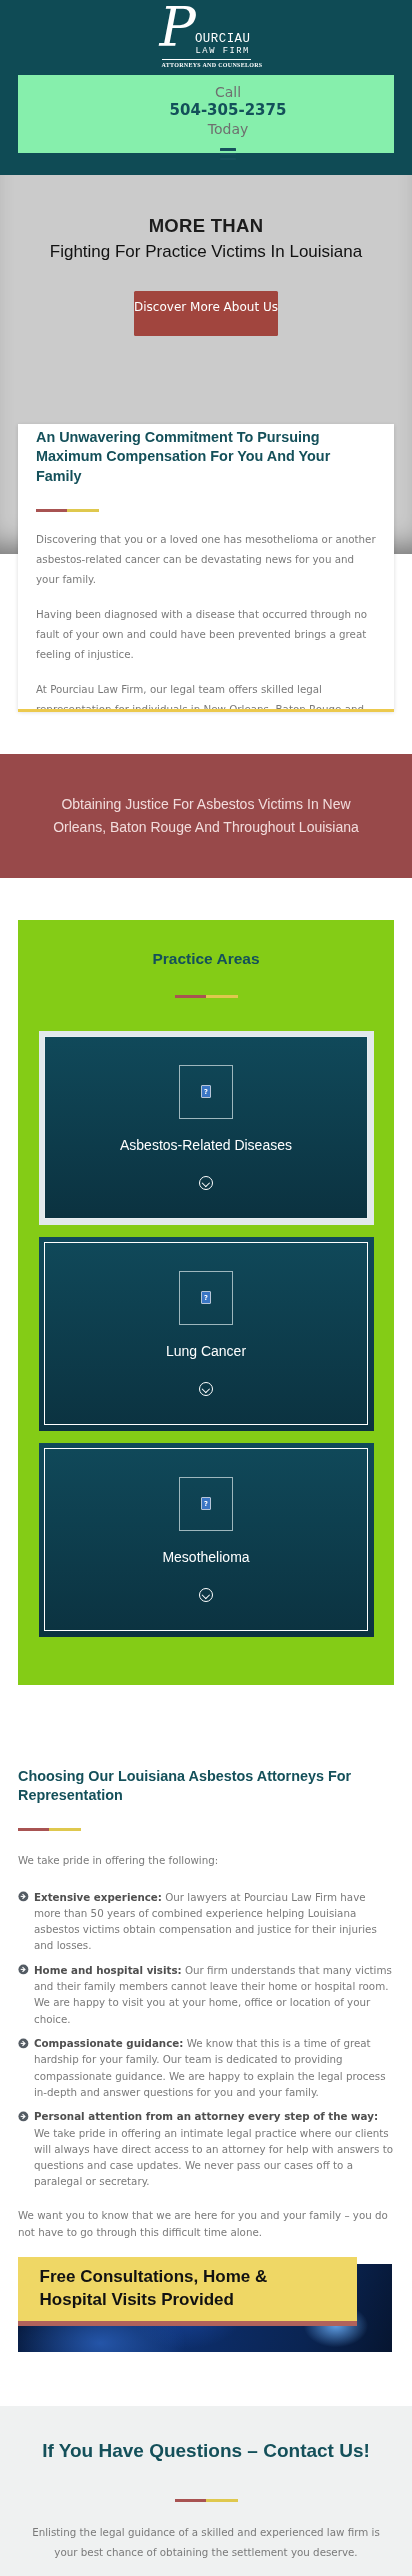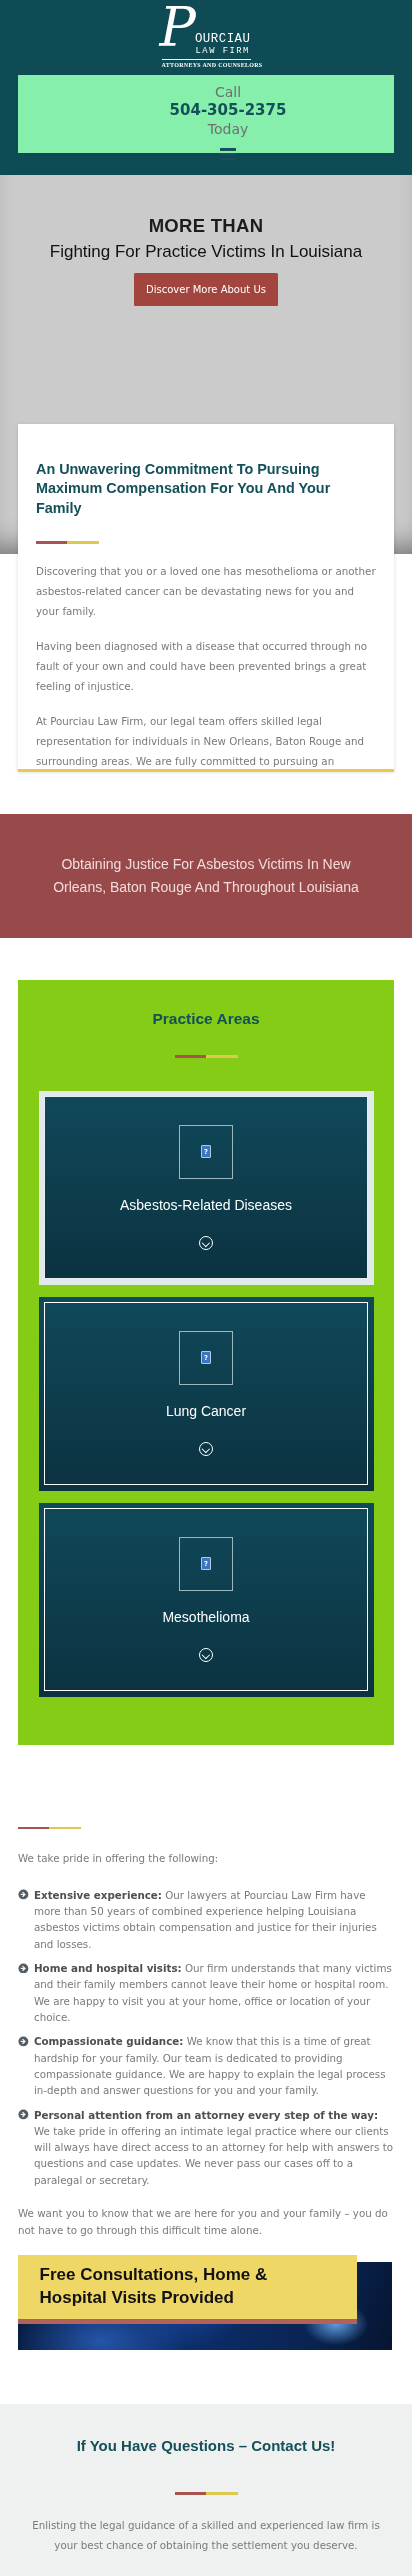--- a/index.html
+++ b/index.html
@@ -20,24 +20,24 @@
   .call-label, .today-label { font-size: 14px; color: #6f6f6f; line-height: 17.5px; }
   .call-phone { font-size: 15px; font-weight: bold; color: #13505a; line-height: 19.6px; text-decoration: none; display: block; }
   .menu-btn { margin: 10.3px auto 0; width: 16.5px; cursor: pointer; }
   .menu-btn span { display: block; height: 2.1px; background: #16505c; margin-bottom: 2.6px; border-radius: 0.5px; }
 
   
   .hero { background: #cbcbcb; height: 379px; text-align: center; padding-top: 40px; box-shadow: inset 0 -23px 28px -16.5px rgba(0,0,0,.45); }
   .hero-kicker { font-family: "Liberation Sans", sans-serif; font-size: 18.5px; font-weight: bold; color: #1c1c1c; letter-spacing: 0.3px; }
   .hero-title { font-family: "Liberation Sans", sans-serif; font-size: 26px; font-weight: bold; color: #14525d; margin-top: 5.2px; letter-spacing: 0.3px; }
   .hero-sub { font-family: "Liberation Sans", sans-serif; font-size: 17px; color: #111; margin-top: 4.6px; }
-  .hero-cta { display: inline-block; margin-top: 11px; width: 144px; height: 33px; line-height: 33px; background: #a1453e; color: #fff; font-size: 10px; text-decoration: none; border-radius: 1.5px; }
-
-  
-  .intro-card { position: relative; z-index: 1; width: 376px; margin: -130px auto 4px; background: #fff; height: 348px; padding: 36px 18px 0; border-bottom: 3.6px solid #ecc94d; box-shadow: 0 0.5px 4.1px rgba(0,0,0,.15); overflow: hidden; }
+  .hero-cta { display: inline-block; margin-top: 29px; width: 144px; height: 45px; line-height: 33px; background: #a1453e; color: #fff; font-size: 12px; text-decoration: none; border-radius: 1.5px; }
+
+  
+  .intro-card { position: relative; z-index: 1; width: 376px; margin: -130px auto 4px; background: #fff; height: 288px; padding: 4px 18px 0; border-bottom: 3.6px solid #ecc94d; box-shadow: 0 0.5px 4.1px rgba(0,0,0,.15); overflow: hidden; }
   .h-teal { font-family: "Liberation Sans", sans-serif; font-size: 14.4px; font-weight: bold; color: #14505a; line-height: 1.35; }
   .divider { width: 63px; height: 2.6px; background: linear-gradient(to right, #a85352 0 50%, #dfc84e 50% 100%); }
   .divider.left { margin: 23px 0 0; }
   .divider.center { margin: 0 auto; }
   .body-text { font-size: 10.3px; line-height: 1.92; color: #7a7a7a; }
   .intro-card .body-text { margin-top: 18.5px; }
   .intro-card .body-text + .body-text { margin-top: 15.5px; }
 
   
   .justice-banner { margin-top: 42px; background: #98494a; height: 124px; display: flex; align-items: center; justify-content: center; }
@@ -74,21 +74,21 @@
       radial-gradient(46px 31px at 85% 70%, rgba(110,180,255,.85), transparent 70%),
       radial-gradient(67px 46px at 68% 15%, rgba(70,140,235,.7), transparent 70%),
       radial-gradient(118px 67px at 22% 90%, rgba(50,110,210,.65), transparent 72%),
       radial-gradient(82px 52px at 45% 55%, rgba(30,80,180,.55), transparent 70%),
       linear-gradient(110deg, #071a3c, #0d2f6e 45%, #0a2452 78%, #061530); }
   .consult-box { position: absolute; top: 0; left: 0; width: 339px; height: 69px; background: #efd765; border-bottom: 5.2px solid #b0625b; display: flex; align-items: center; padding-left: 21.6px; }
   .consult-box h3 { font-family: "Liberation Sans", sans-serif; font-size: 17px; line-height: 1.35; color: #121212; width: 299px; }
 
   
   .questions { margin-top: 35px; background: #eff1f1; height: 535px; padding-top: 32px; text-align: center; }
-  .questions .h-teal { font-size: 15px; }
+  .questions .h-teal { font-size: 19px; }
   .questions .divider { margin: 36px auto 0; }
   .q-p1 { margin: 21.6px auto 0; width: 361px; }
 </style>
 </head>
 <body>
 
 <div class="header-area">
   <div class="logo">
     <div class="logo-row">
       <span class="logo-p">P</span>
@@ -159,20 +159,21 @@
       <div class="img-ph">
           <span class="qicon">?</span>
         </div>
       <div class="pcard-label">Mesothelioma</div>
       <div class="chev"></div>
     </div>
   </div>
 </div>
 
 <div class="choosing col">
+  <h2 class="h-teal">Choosing Our Louisiana Asbestos Attorneys For Representation</h2>
   <div class="divider left"></div>
   <p class="body-text intro">We take pride in offering the following:</p>
 
   <div class="bullets">
     <div class="bullet">
       <span class="ico"><svg width="10.8" height="10.8" viewBox="0 0 24 24">
             <circle cx="12" cy="12" r="11" fill="#545c64"></circle>
             <path d="M10 6.8 L15.4 12 L10 17.2" fill="none" stroke="#fff" stroke-width="2.6"></path>
             <rect x="6" y="10.8" width="8" height="2.4" fill="#fff"></rect>
           </svg></span>

